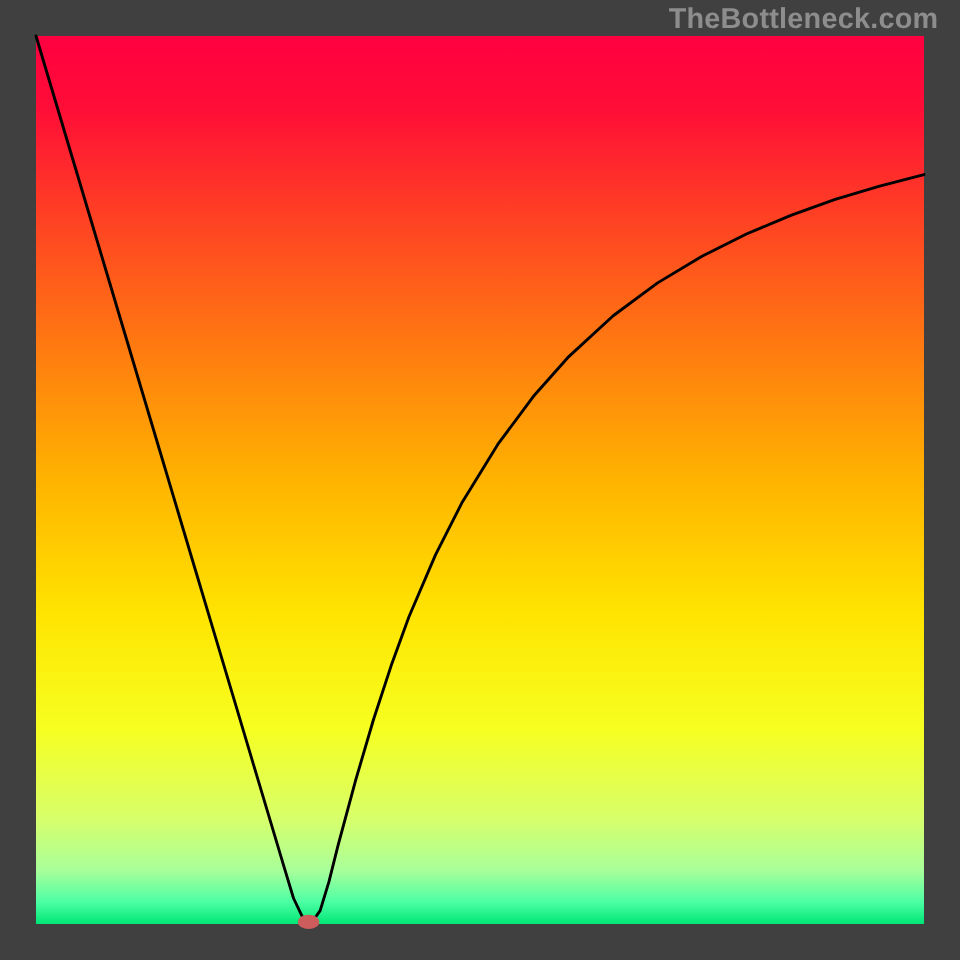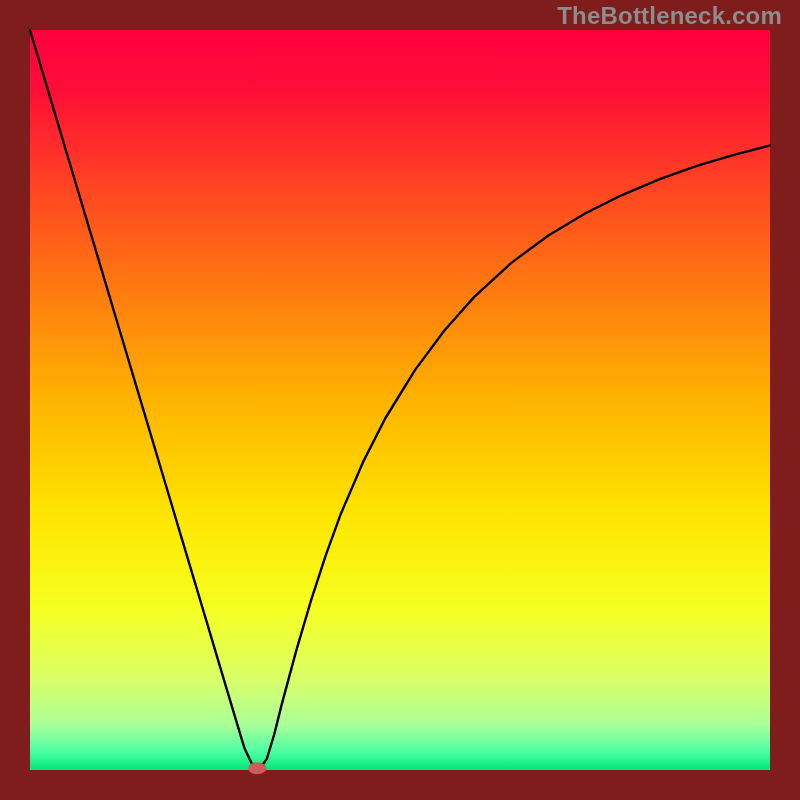--- a/index.html
+++ b/index.html
@@ -7,21 +7,21 @@
     padding: 0;
     width: 800px;
     height: 800px;
     background: #000;
     overflow: hidden;
   }
   .frame {
     position: relative;
     width: 800px;
     height: 800px;
-    background: #7f1d1d;
+    background: #404040;
     text-decoration: underline;
   }
   .watermark {
     position: absolute;
     top: 2px;
     right: 18px;
     font-family: Arial, Helvetica, sans-serif;
     font-size: 24px;
     font-weight: 600;
     color: #8d8d8d;

